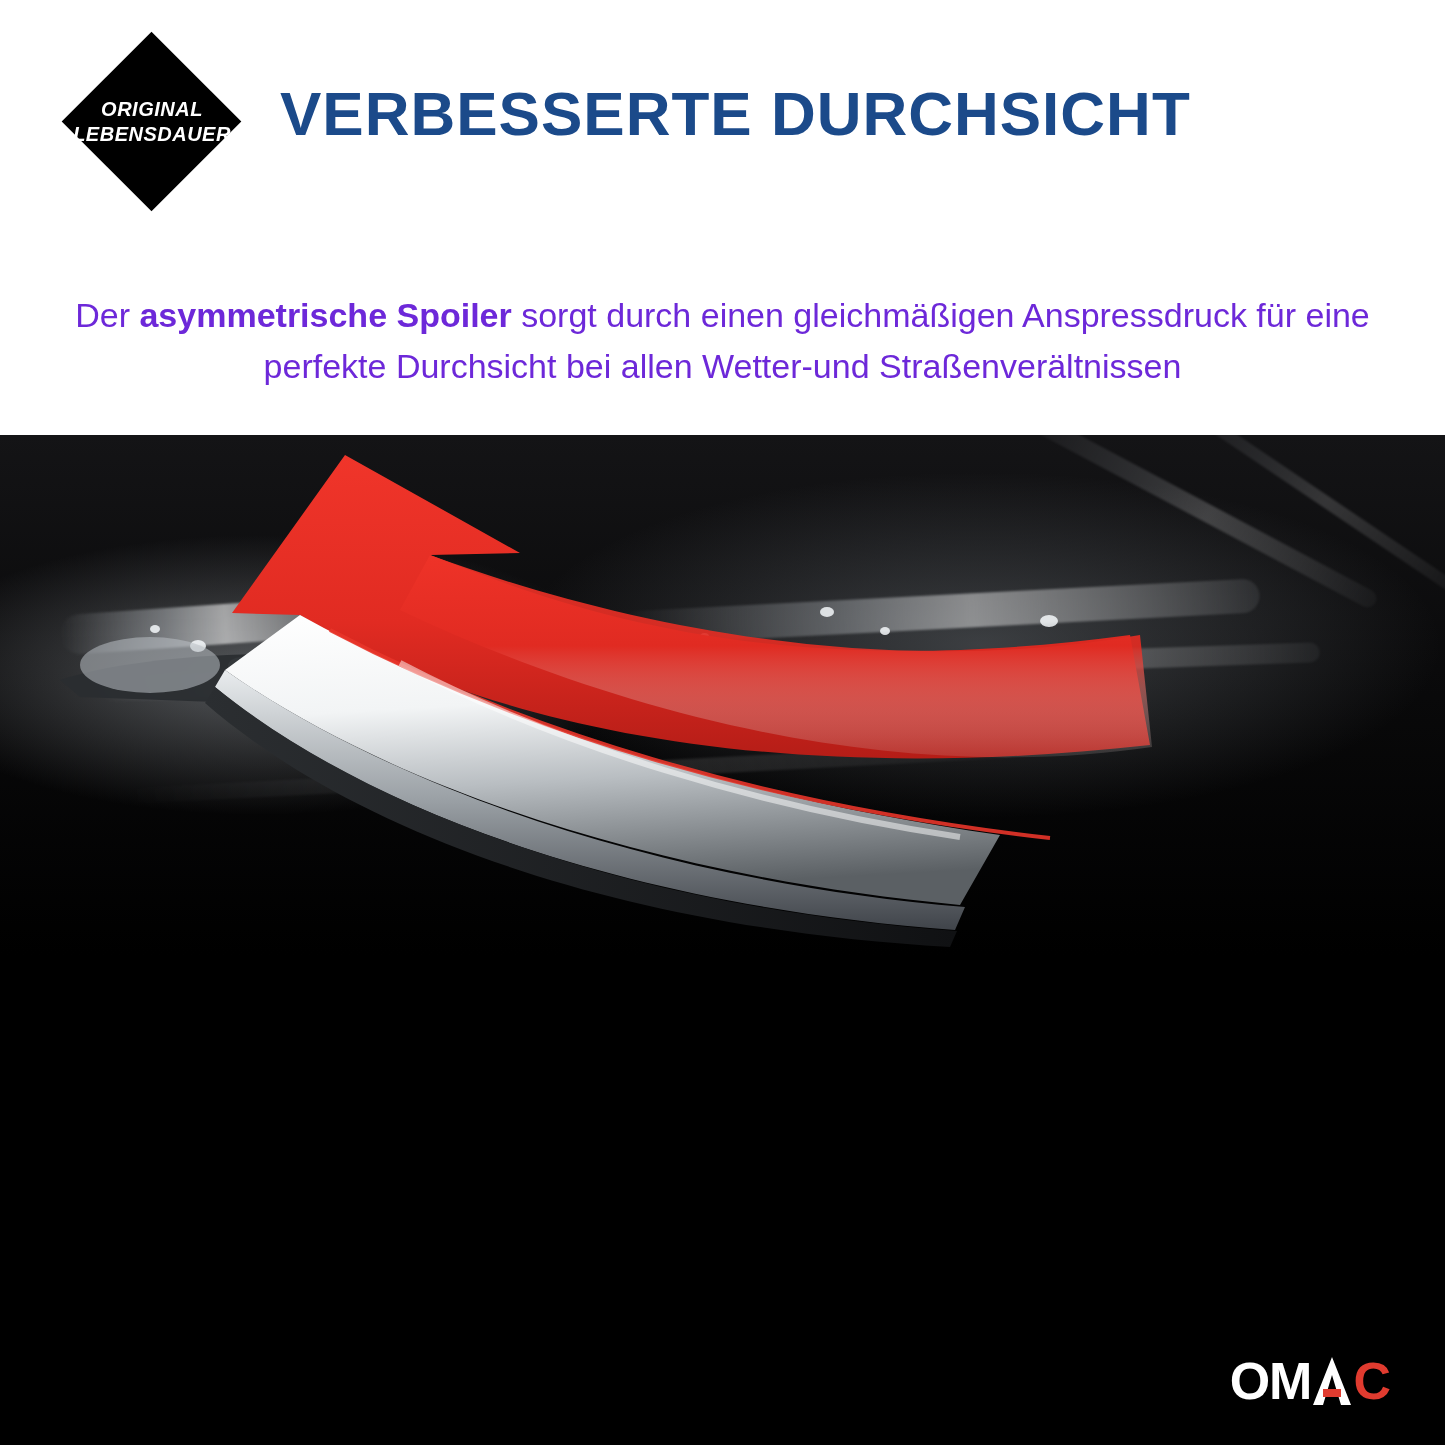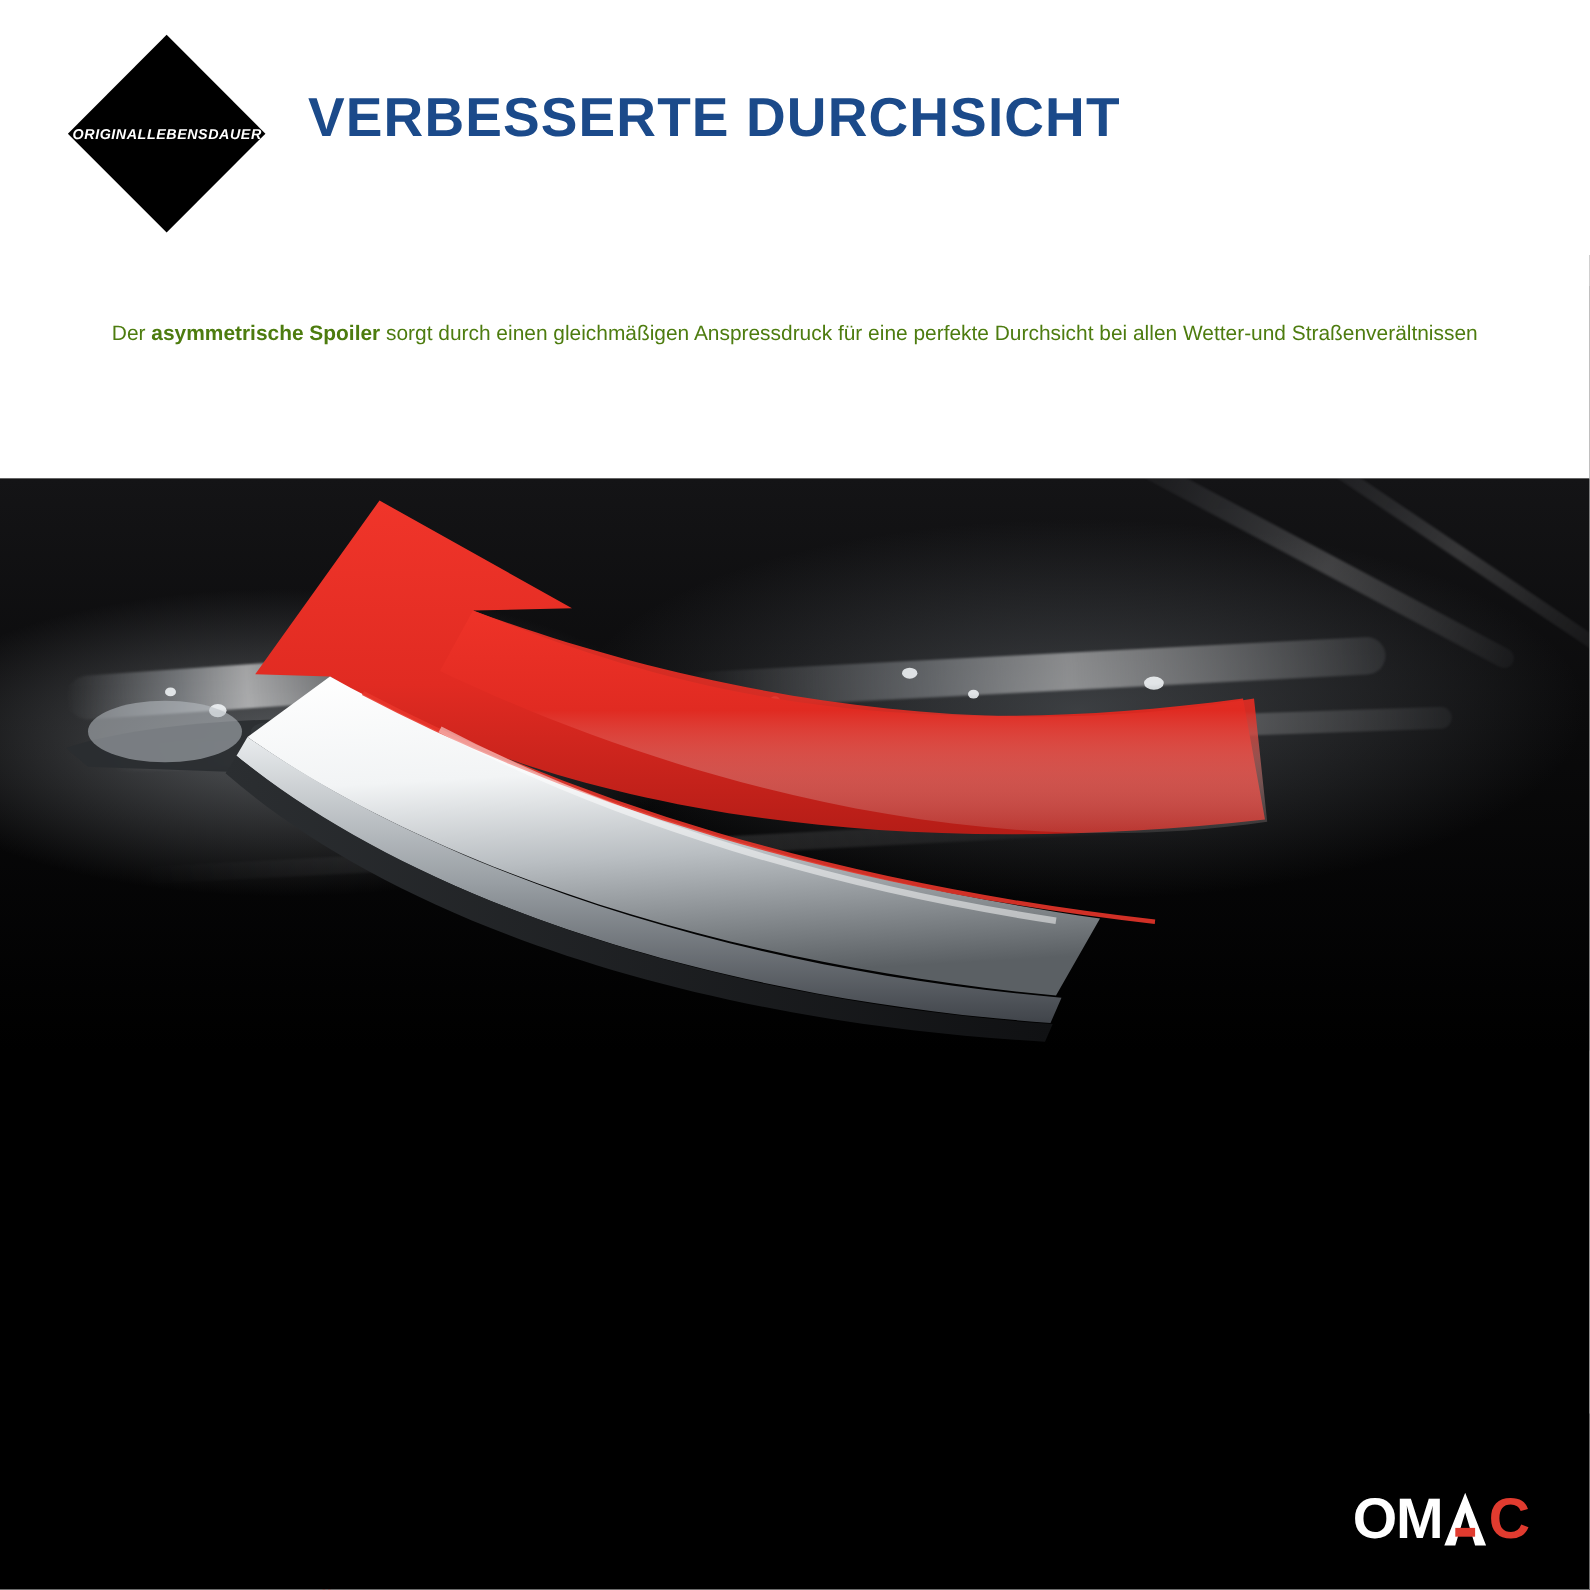--- a/index.html
+++ b/index.html
@@ -41,54 +41,55 @@
     margin-left: 26px;
     margin-top: 26px;
   }
   .badge-text {
     position: absolute;
     left: 0;
     top: 0;
     width: 180px;
     height: 180px;
     display: flex;
+    flex-direction: column;
     align-items: center;
     justify-content: center;
     color: #ffffff;
     font-style: italic;
     font-weight: bold;
-    font-size: 13px;
+    font-size: 20px;
     letter-spacing: 0.5px;
     line-height: 1.25;
     text-align: center;
   }
   .title {
     position: absolute;
     left: 280px;
     top: 78px;
     color: #1b4a8a;
-    font-size: 50px;
+    font-size: 62px;
     font-weight: bold;
     letter-spacing: 1px;
     white-space: nowrap;
   }
 
   
   .subtitle-wrap {
     position: absolute;
     top: 290px;
     left: 0;
     width: 1445px;
     text-align: center;
     padding: 0 50px;
     box-sizing: border-box;
   }
   .subtitle {
-    color: #4d7c0f;
-    font-size: 19px;
+    color: #6d28d9;
+    font-size: 34px;
     line-height: 1.5;
     font-weight: normal;
   }
   .subtitle b { font-weight: bold; }
 
   
   .hero {
     position: absolute;
     top: 435px;
     left: 0;

